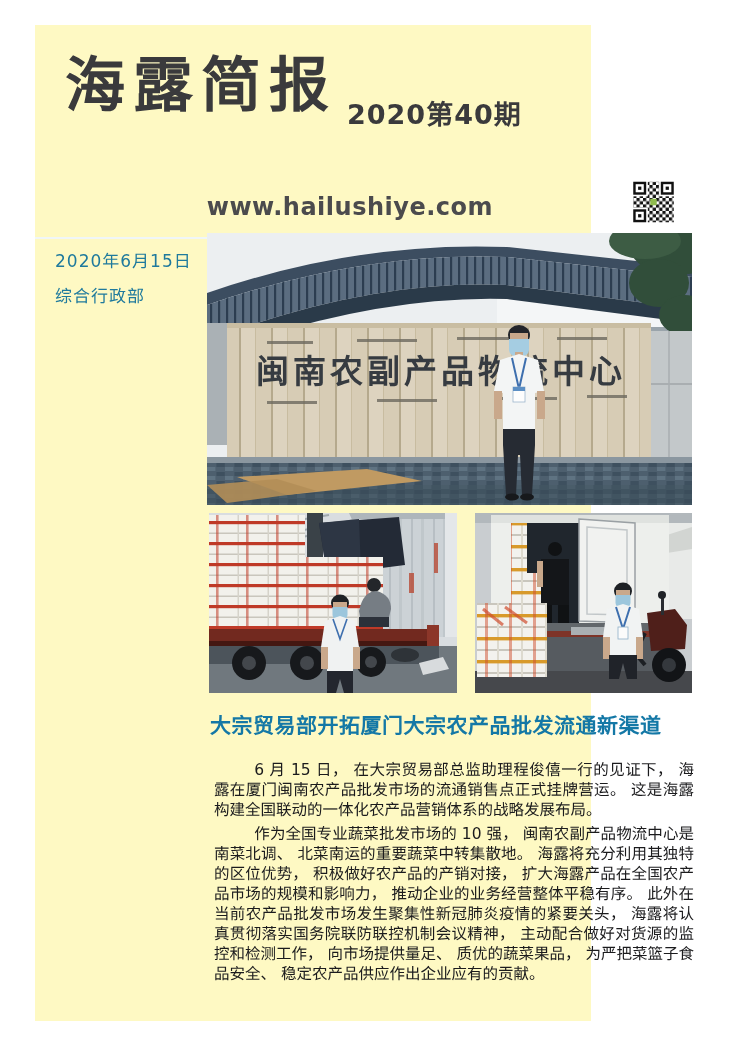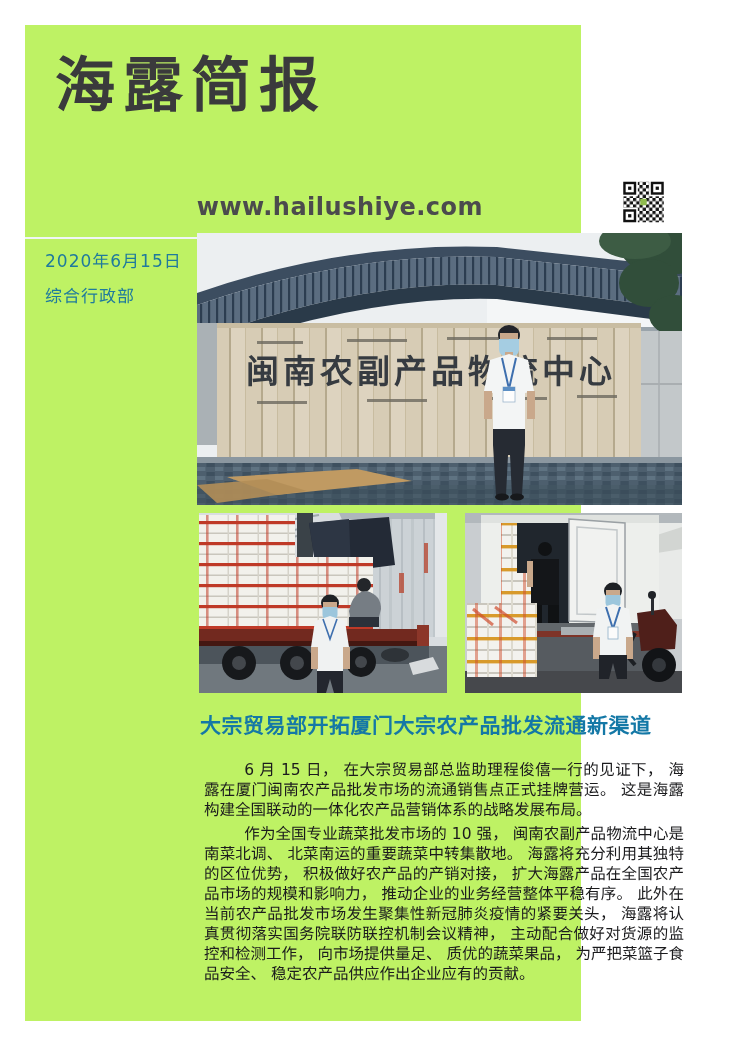--- a/index.html
+++ b/index.html
@@ -1,18 +1,18 @@
 <!DOCTYPE html>
 <html lang="zh-CN"><head>
 <meta charset="utf-8">
 <style>
   html,body{margin:0;padding:0;background:#ffffff;}
   .page{position:relative;width:740px;height:1047px;background:#ffffff;overflow:hidden;
         font-family:"DejaVu Sans","Liberation Sans",sans-serif;}
-  .panel{position:absolute;left:25px;top:25px;width:556px;height:996px;background:#bef264;}
+  .panel{position:absolute;left:35px;top:25px;width:556px;height:996px;background:#fef9c3;}
   .abs{position:absolute;}
   .title{left:30px;top:30px;font-size:60px;font-weight:bold;color:#3a3a3c;letter-spacing:8px;line-height:1;}
   .issue{left:312px;top:68px;font-size:27px;font-weight:bold;color:#3a3a3c;letter-spacing:1px;}
   .website{right:98px;top:168px;font-size:24px;font-weight:600;color:#4b4b4d;letter-spacing:0.5px;}
   .qr{left:595px;top:152px;width:47px;height:50px;background:#ffffff;padding:0;}
   .qr svg{width:100%;height:100%;display:block;}
   .divider{left:0;top:212px;width:172px;height:2px;background:#f0f6f7;}
   .meta-date{left:20px;top:222px;font-size:17px;font-weight:normal;color:#1f7a9d;letter-spacing:1px;}
   .meta-dept{left:20px;top:257px;font-size:17px;font-weight:normal;color:#1f7a9d;letter-spacing:1px;}
   .photo{overflow:hidden;}
@@ -24,20 +24,21 @@
   .body-text{left:175px;top:731px;width:488px;color:#1b1b1d;font-size:15.5px;line-height:20px;text-align:justify;}
   .body-text p{margin:4px;text-indent:2.6em;}
 </style>
 </head>
 <body>
 
 <div class="page">
   <div class="panel">
 
     <div class="abs title">海露简报</div>
+    <div class="abs issue">2020第40期</div>
 
     <div class="abs website">www.hailushiye.com</div>
 
     <div class="abs qr">
       <svg viewBox="0 0 29 29">
         <defs>
           <pattern id="pQr" width="4" height="4" patternUnits="userSpaceOnUse">
             <rect width="2" height="2" fill="#111"></rect>
               <rect x="2" y="2" width="2" height="2" fill="#111"></rect>
           </pattern>

